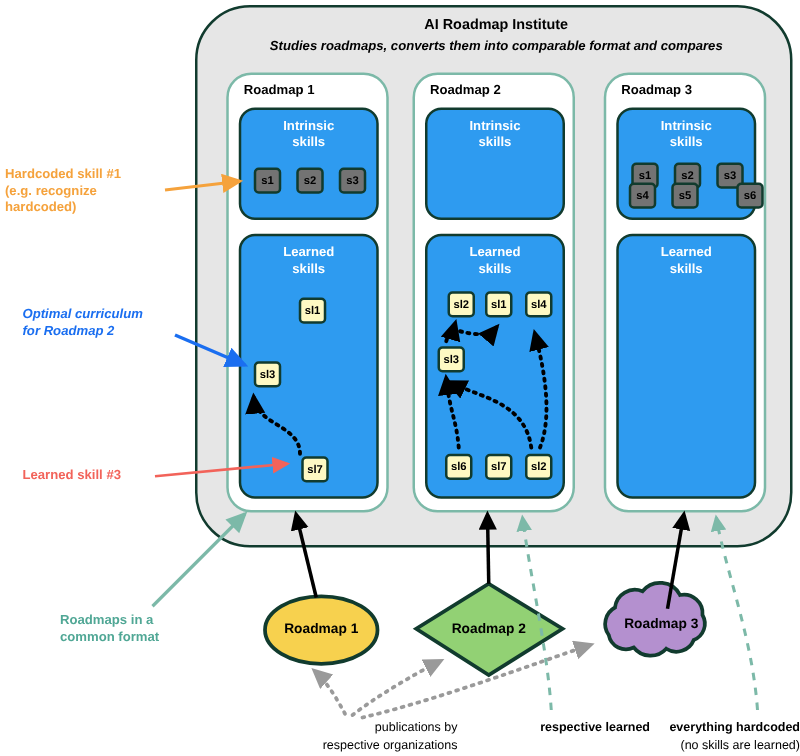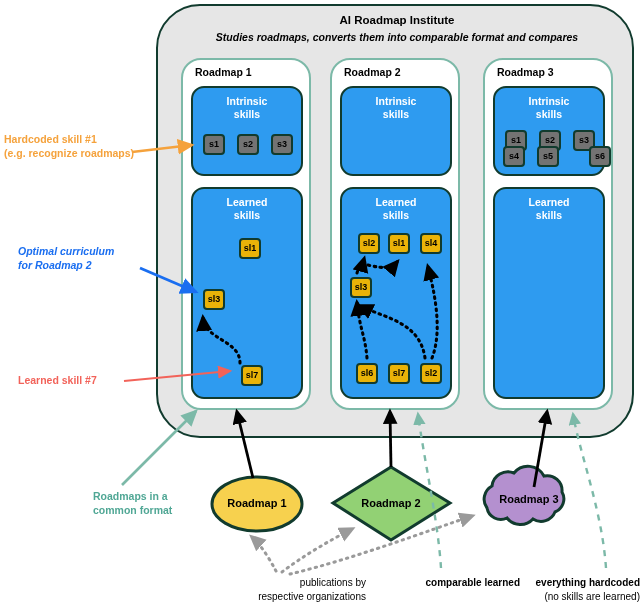--- a/index.html
+++ b/index.html
@@ -109,32 +109,32 @@
     border: 2.2px solid #113b2e;
     border-radius: 4px;
     box-sizing: border-box;
     font-size: 9px;
     font-weight: bold;
     color: #000;
     text-align: center;
     line-height: 17px;
   }
   .chip.intr { background: #737373; }
-  .chip.lrn  { background: #eab308; }
+  .chip.lrn  { background: #fef9c3; }
 
   .note {
     position: absolute;
     font-size: 10.5px;
     font-weight: bold;
     line-height: 13.5px;
   }
   .note.orange { color: #f5a23c; }
   .note.blue   { color: #1a6ef0; font-style: italic; }
   .note.red    { color: #f2635a; }
-  .note.teal   { color: #50a795; margin-left: 45px; }
+  .note.teal   { color: #50a795; }
 
   .shape-label {
     position: absolute;
     font-size: 11px;
     font-weight: bold;
     color: #000;
     text-align: center;
     white-space: nowrap;
   }
   .bottom-note {
@@ -300,40 +300,40 @@
     <path d="M282,572 C300,558 330,540 352,529" stroke="#9a9a9a" stroke-width="3" fill="none" stroke-dasharray="1.5 5" stroke-linecap="round" marker-end="url(#ar-grey)"></path>
     <path d="M290,574 C350,560 430,530 472,516" stroke="#9a9a9a" stroke-width="3" fill="none" stroke-dasharray="1.5 5" stroke-linecap="round" marker-end="url(#ar-grey)"></path>
   </svg>
 
   <div class="shape-label" style="left:212px; top:497px; width:90px;">Roadmap 1</div>
   <div class="shape-label" style="left:346px; top:497px; width:90px;">Roadmap 2</div>
   <div class="shape-label" style="left:484px; top:493px; width:90px;">Roadmap 3</div>
 
   <div class="note orange" style="left:4px; top:133px; width:132px;">
     <span>Hardcoded skill #1</span><br>
-    <span>(e.g. recognize roadmaps)</span>
+    <span>(e.g. recognize hardcoded)</span>
   </div>
 
   <div class="note blue" style="left:18px; top:245px; width:130px;">
     <span>Optimal curriculum</span><br>
     <span>for Roadmap 2</span>
   </div>
 
-  <div class="note red" style="left:18px; top:374px; width:120px;">Learned skill #7</div>
+  <div class="note red" style="left:18px; top:374px; width:120px;">Learned skill #3</div>
 
   <div class="note teal" style="left:48px; top:490px; width:120px;">
     <span>Roadmaps in a</span><br>
     <span>common format</span>
   </div>
 
   <div class="bottom-note" style="left:196px; top:576px; width:170px;">
     <span class="n">publications by</span>
     <span class="n">respective organizations</span>
   </div>
   <div class="bottom-note" style="left:360px; top:576px; width:160px;">
-    <span class="b">comparable learned</span>
+    <span class="b">respective learned</span>
   </div>
   <div class="bottom-note" style="left:508px; top:576px; width:132px;">
     <span class="b">everything hardcoded</span>
     <span class="n">(no skills are learned)</span>
   </div>
 
 </div>
 
 </body></html>

